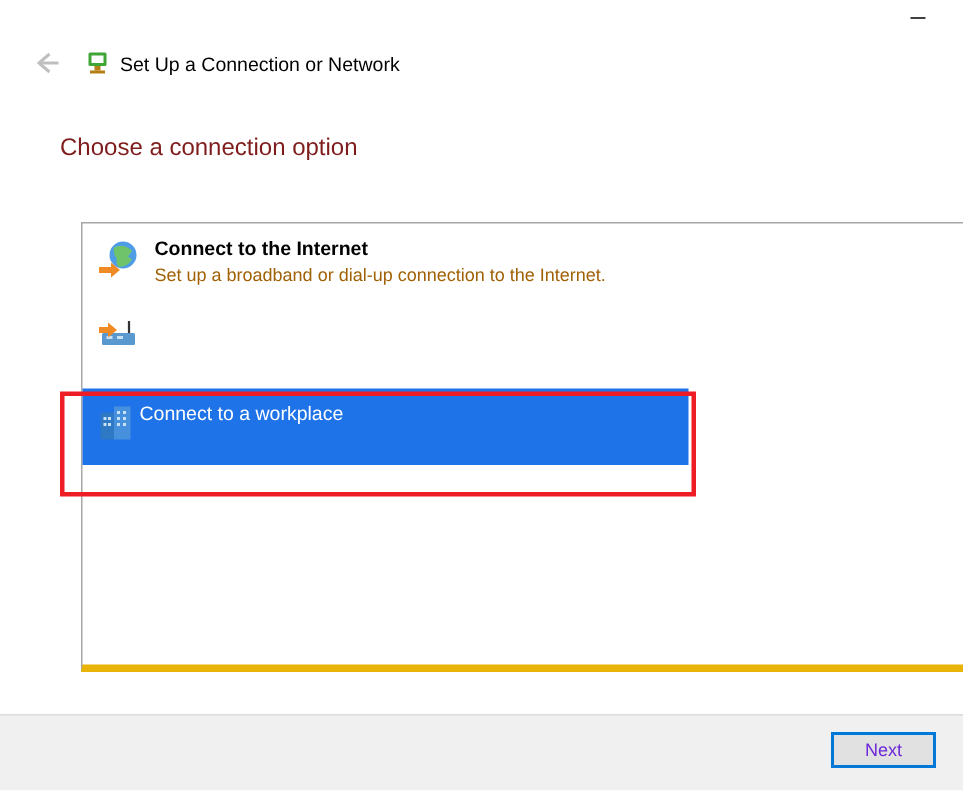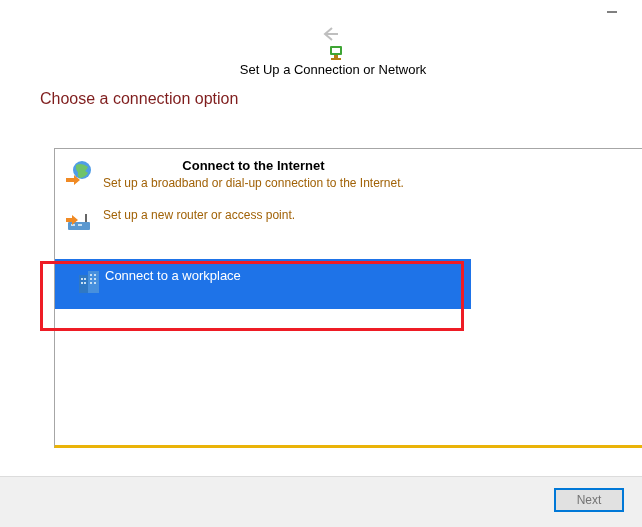--- a/index.html
+++ b/index.html
@@ -25,21 +25,20 @@
     display: flex;
     align-items: center;
     justify-content: center;
   }
   .min-btn svg { display:block; }
   .header {
     display: flex;
     align-items: center;
     height: 36px;
     padding-left: 18px;
-    flex-direction: column;
   }
   .back-arrow {
     width: 26px;
     height: 26px;
     display: flex;
     align-items: center;
     justify-content: center;
     color: #bfbfbf;
   }
   .shield-icon {
@@ -59,23 +58,22 @@
   }
   .list-box {
     position: absolute;
     left: 54px;
     top: 148px;
     
     width: 588px;
     height: 300px;
     border-left: 1px solid #a6a6a6;
     border-top: 1px solid #a6a6a6;
-    border-bottom: 3px solid #eab308;
-    box-sizing: border-box;
-    text-align: center;
+    border-bottom: 5px solid #eab308;
+    box-sizing: border-box;
   }
   .option {
     display: flex;
     align-items: flex-start;
     padding: 8px 6px 8px 8px;
   }
   .option .icon-slot {
     width: 32px;
     height: 32px;
     flex: 0 0 32px;
@@ -91,21 +89,21 @@
     line-height: 18px;
   }
   .opt-desc {
     font-size: 12px;
     color: #a16207;
     line-height: 16px;
   }
   .selected-row {
     background: #1e73e8;
     color: #fff;
-    padding: 8px 6px 8px 20px;
+    padding: 8px 6px 8px 8px;
     display: flex;
     align-items: flex-start;
     width: 390px;
   }
   .selected-row .opt-title { color: #fff; font-weight:400; }
   .selected-row .opt-desc { color: #dbe9ff; }
 
   
   .red-box-1 {
     position: absolute;
@@ -139,21 +137,21 @@
   }
   .next-btn {
     position: absolute;
     right: 18px;
     top: 11px;
     width: 70px;
     height: 24px;
     background: #e1e1e1;
     border: 2px solid #0078d7;
     font-size: 12px;
-    color: #737373;
+    color: #6d28d9;
     display: flex;
     align-items: center;
     justify-content: center;
     box-sizing: border-box;
   }
 </style>
 </head>
 <body>
 
 <div class="titlebar">
@@ -205,21 +203,20 @@
     <div class="icon-slot">
       <svg width="30" height="30" viewBox="0 0 30 30">
         <rect x="4" y="14" width="22" height="8" rx="1" fill="#5a98d0"></rect>
         <rect x="7" y="16" width="4" height="2" fill="#c7e0f4"></rect>
         <rect x="14" y="16" width="4" height="2" fill="#c7e0f4"></rect>
         <line x1="22" y1="14" x2="22" y2="6" stroke="#333" stroke-width="1.5"></line>
         <path d="M2 10 L8 10 L8 7 L14 12 L8 17 L8 14 L2 14 Z" fill="#f08a24"></path>
       </svg>
     </div>
     <div>
-      <div class="opt-desc">Set up a new router or access point.</div>
     </div>
   </div>
 
   <div style="padding-top:12px;">
     <div class="selected-row">
       <div class="icon-slot">
         <svg width="30" height="30" viewBox="0 0 30 30">
           <rect x="4" y="8" width="9" height="18" fill="#2f78c4"></rect>
           <rect x="13" y="4" width="11" height="22" fill="#4790dd"></rect>
           <rect x="6" y="11" width="2" height="2" fill="#c7e0f4"></rect>

